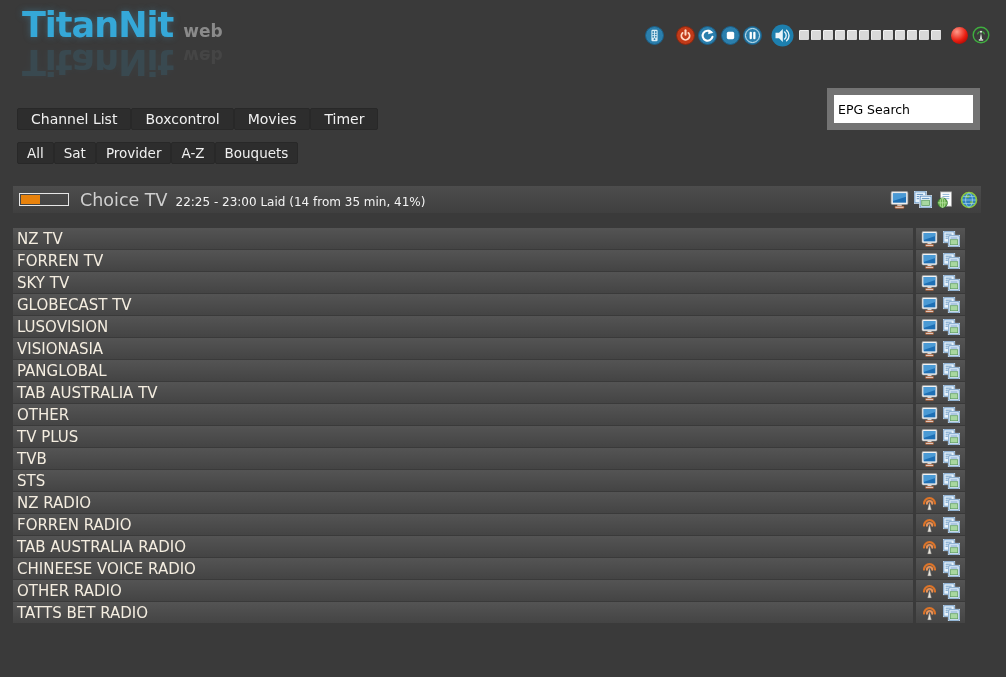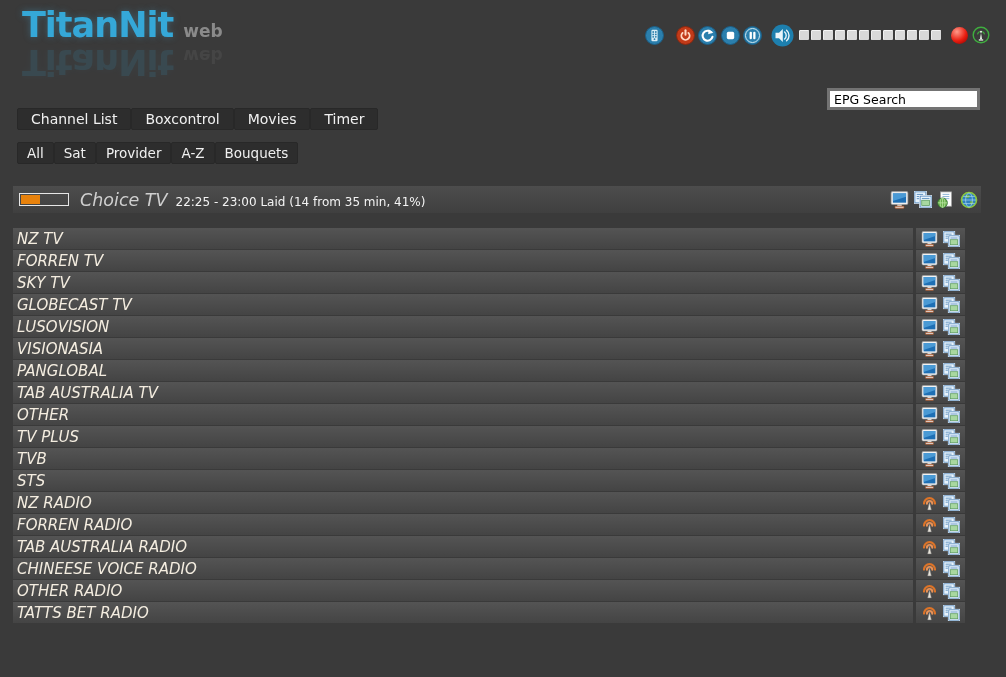--- a/index.html
+++ b/index.html
@@ -34,23 +34,23 @@
     width:10px; height:10px; margin-right:2px; background:#d9d9d9;
     border-radius:1px; border-top:1px solid #f4f4f4; border-left:1px solid #eee;
   }
   .rec-ball {
     width:17px; height:17px; border-radius:50%; margin-right:4px;
     background:radial-gradient(circle at 35% 28%, #ff9a8a, #e81d10 55%, #8e0000 95%);
   }
   
   .epg-search {
     position:absolute; left:827px; top:88px; width:153px; height:19px;
-    background:#fff; color:#000; border:3px solid #737373;
+    background:#fff; color:#000; border:7px solid #737373;
     font-size:12.5px; font-family:"DejaVu Sans","Liberation Sans",sans-serif;
-    padding:8px 4px; outline:none;
+    padding:14px 4px; outline:none;
   }
   
   .nav-row { position:absolute; display:flex; }
   .nav-primary { left:17px; top:108px; }
   .nav-filters { left:17px; top:142px; }
   .nav-btn {
     background:#2d2d2d; color:#f0f0f0; border:1px solid #282828; border-radius:2px;
     font-size:14px; padding:2px 13px; height:22px; display:flex; align-items:center;
     cursor:pointer; white-space:nowrap;
   }
@@ -59,26 +59,26 @@
   .now-bar {
     position:absolute; left:13px; top:186px; width:968px; height:27px;
     background:linear-gradient(#4d4d4d,#3f3f3f);
     display:flex; align-items:center;
   }
   .progress-box {
     margin-left:6px; width:50px; height:13px; border:1px solid #e6e6e6;
     background:transparent; padding:1px; flex:0 0 auto;
   }
   .progress-fill { height:100%; background:#e8820c; }
-  .np-channel { margin-left:11px; font-size:17.5px; color:#cfcfcf; white-space:nowrap;font-style:italic; }
+  .np-channel { margin-left:11px; font-size:17.5px; color:#cfcfcf; white-space:nowrap; }
   .np-epg { margin-left:8px; font-size:12px; color:#f3f3f3; padding-top:4px; white-space:nowrap; }
   .np-actions { margin-left:auto; display:flex; align-items:center; gap:4px; padding-right:3px; }
   .np-actions .ico { width:19px; height:19px; display:flex; align-items:center; justify-content:center; }
   
-  .chan-list { position:absolute; left:13px; top:228px; width:952px;font-style:italic; }
+  .chan-list { position:absolute; left:13px; top:228px; width:952px; }
   .row { height:21px; margin-bottom:1px; display:flex; cursor:pointer; }
   .row-name {
     flex:1; background:linear-gradient(#545454,#444444);
     display:flex; align-items:center; padding-left:4px;
     font-size:15px; color:#f4edE0; color:#f4ede0; white-space:nowrap; overflow:hidden;
   }
   .row-icons {
     width:49px; margin-left:3px; background:linear-gradient(#545454,#444444);
     display:flex; align-items:center; justify-content:center; gap:4px; flex:0 0 auto;
   }

